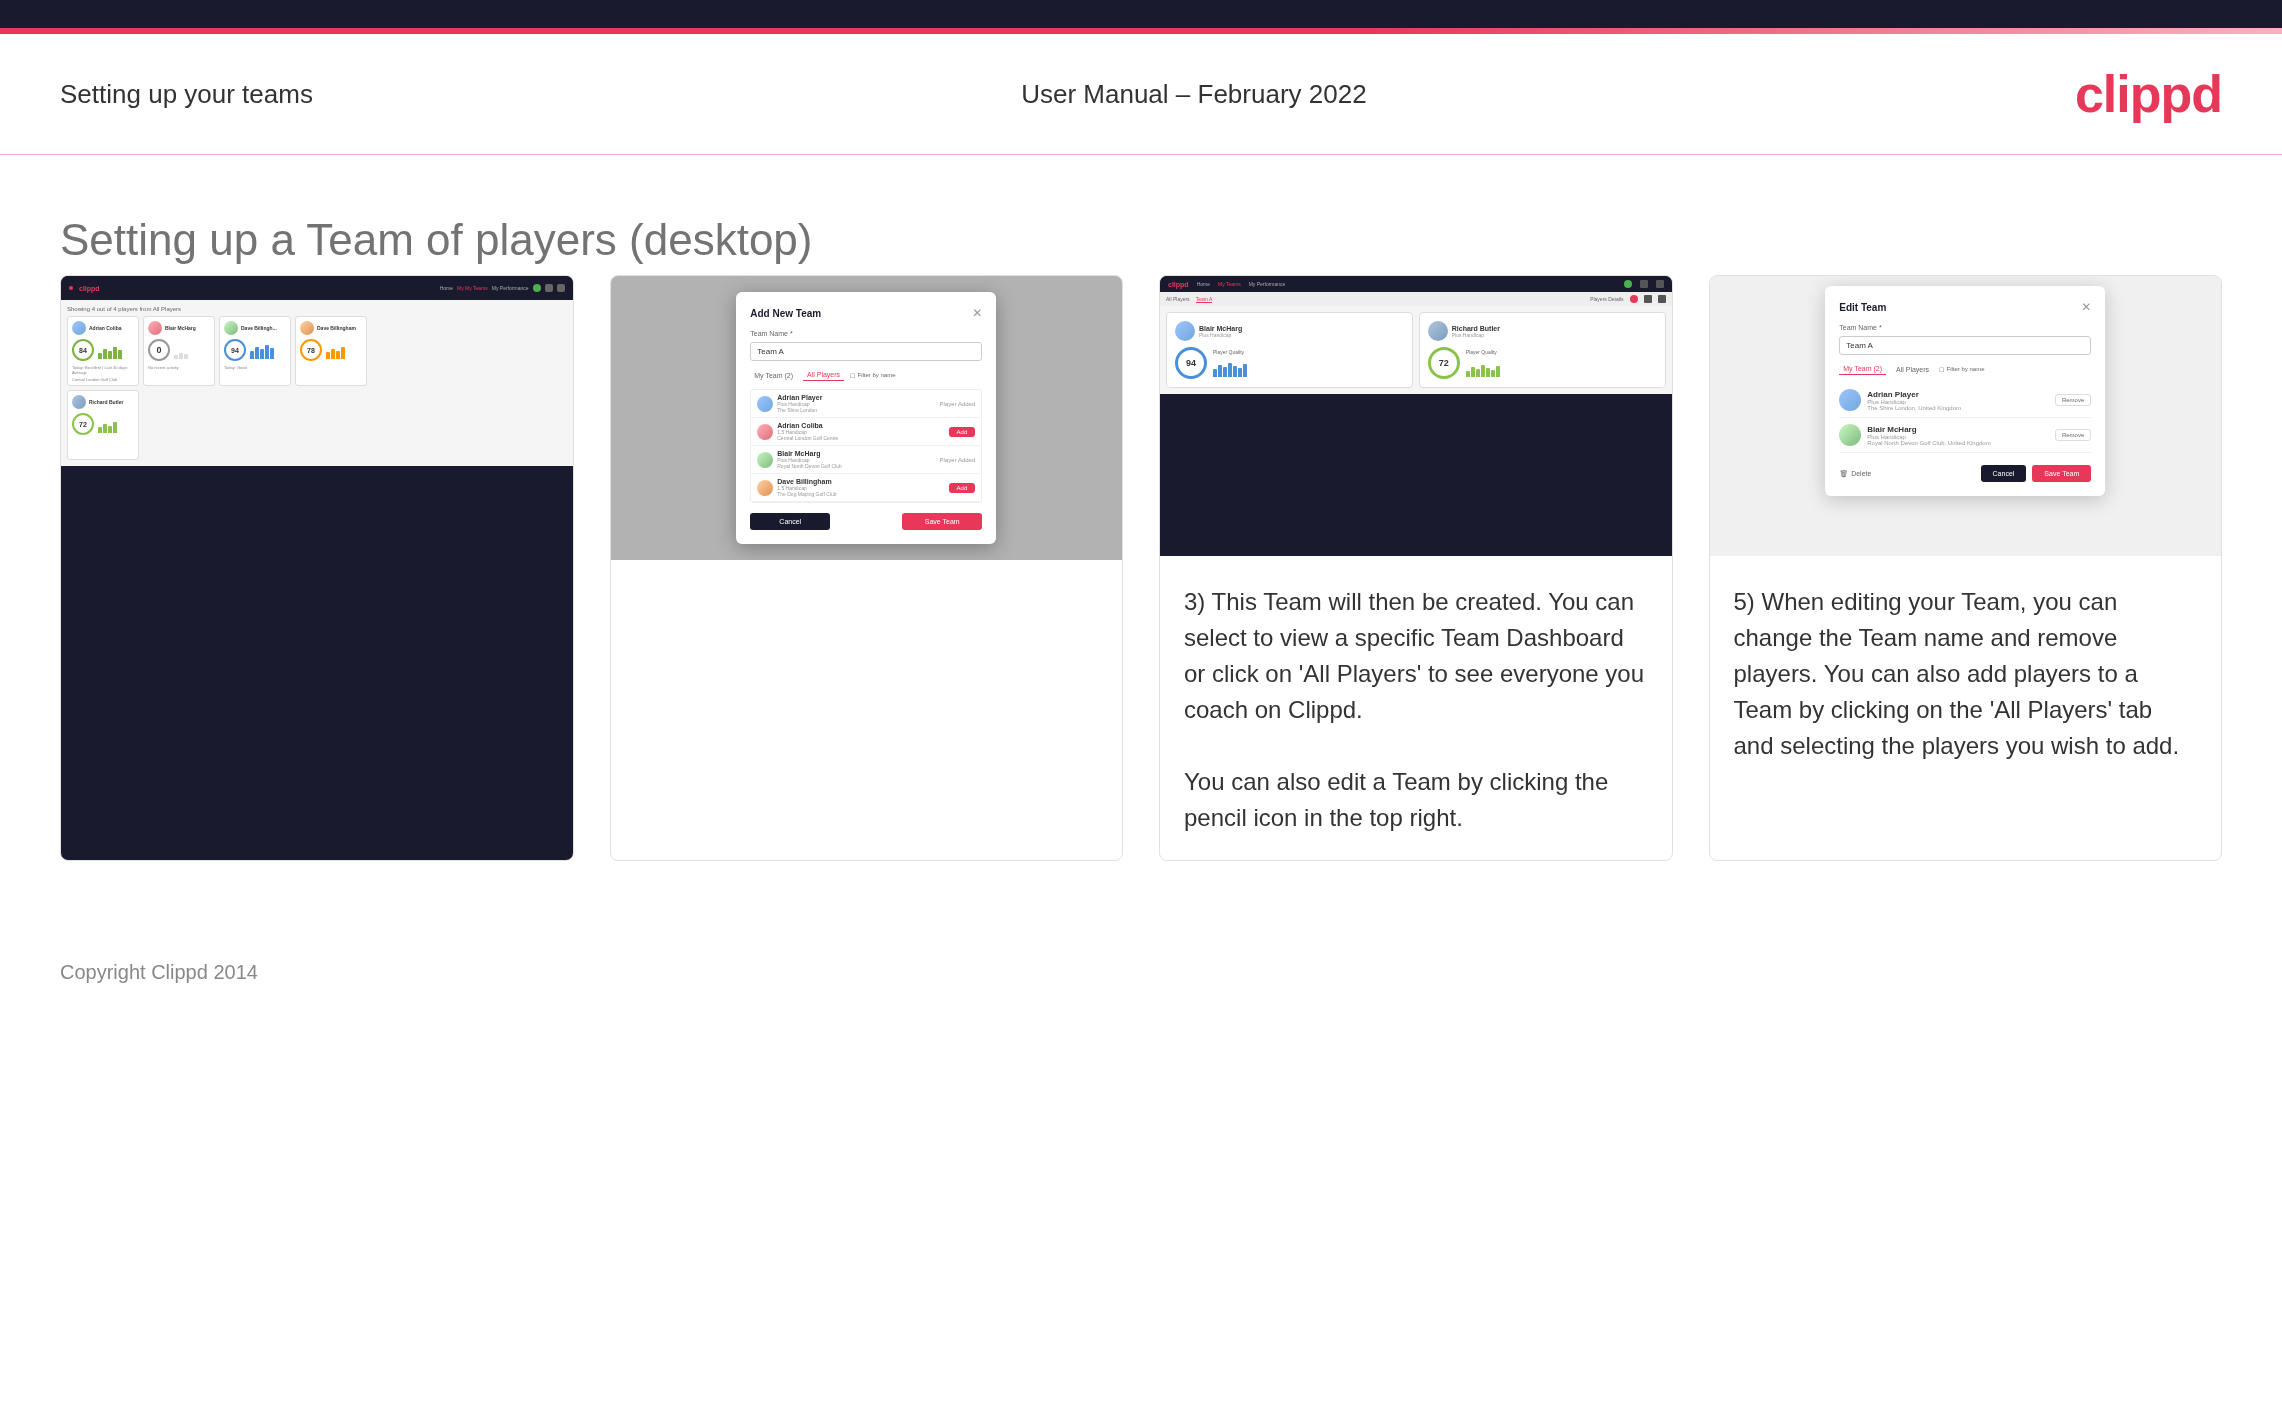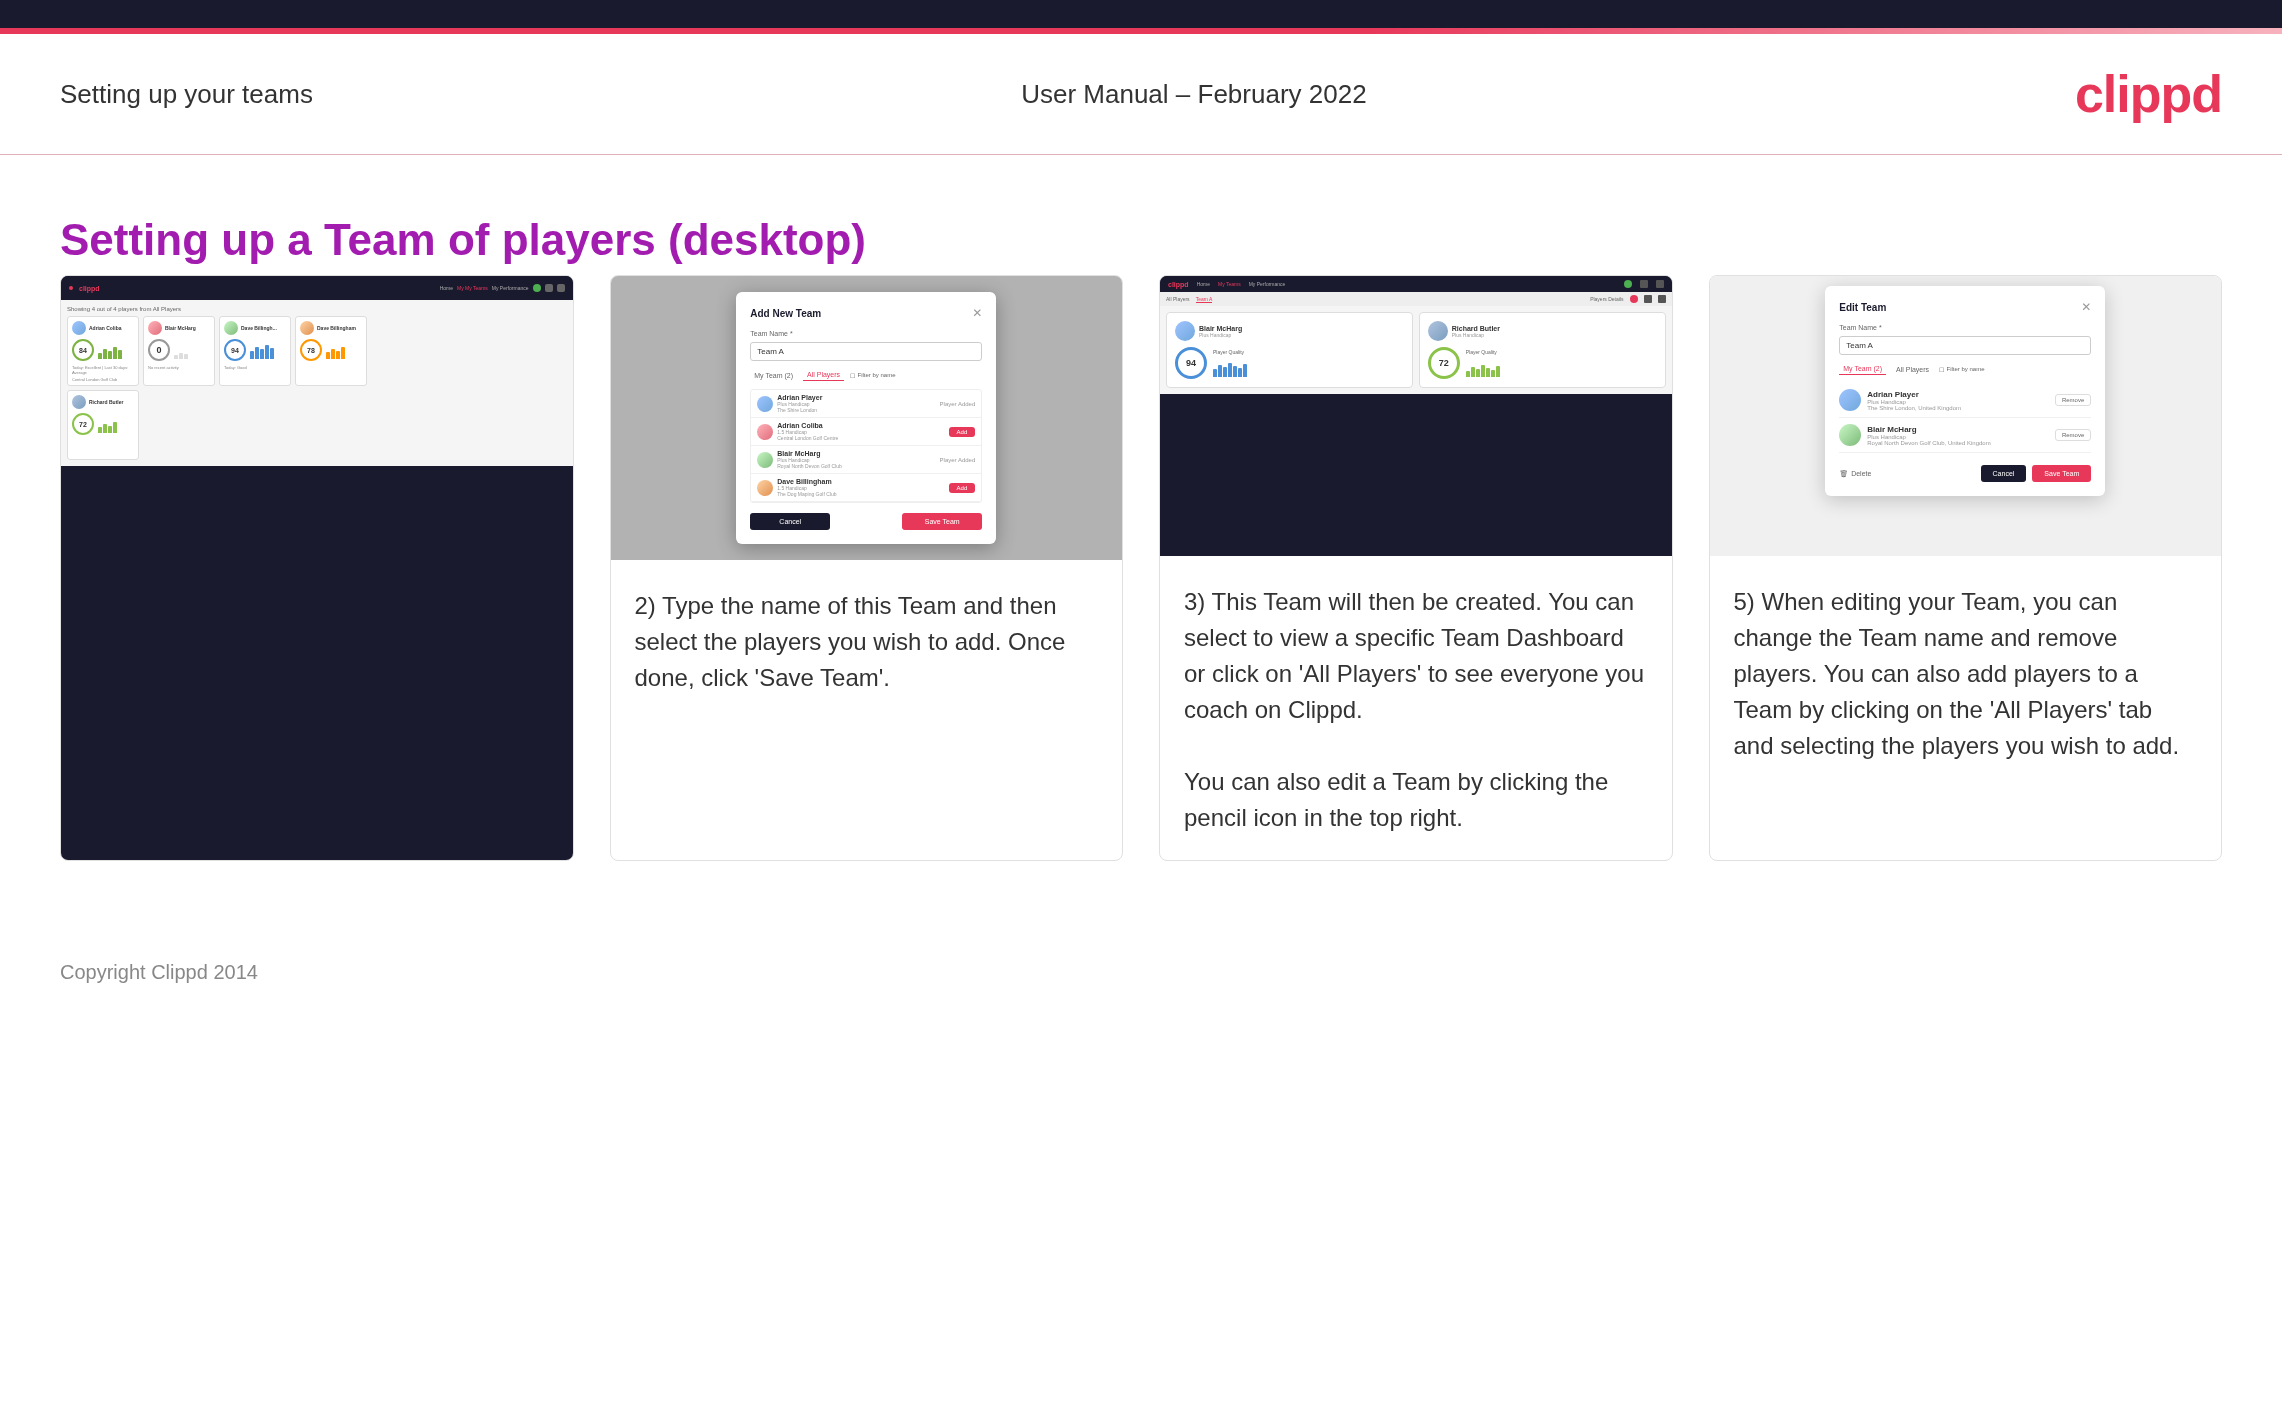--- a/index.html
+++ b/index.html
@@ -47,22 +47,22 @@
       color: #e8385a;
       letter-spacing: -1px;
     }
 
     .main-content {
       padding: 60px 60px 40px 60px;
     }
 
     .page-title {
       font-size: 44px;
-      font-weight: 700;
-      color: #a21caf;
+      font-weight: 400;
+      color: #737373;
       margin-bottom: 10px;
     }
 
     .page-subtitle {
       font-size: 36px;
       color: #444;
       margin-bottom: 60px;
     }
 
     .cards-row {
@@ -650,23 +650,20 @@
                 <div class="modal-player-club">The Dog Maping Golf Club</div>
               </div>
               <button class="modal-add-btn">Add</button>
             </div>
           </div>
           <div class="modal-footer">
             <button class="modal-cancel-btn">Cancel</button>
             <button class="modal-save-btn">Save Team</button>
           </div>
         </div>
-      </div>
-      <div class="card-text">
-        <p class="card-description">2) Type the name of this Team and then select the players you wish to add.  Once done, click 'Save Team'.</p>
       </div>
     </div>
 
     <div class="card">
       <div class="card-screenshot ss3-bg" style="min-height:280px;">
         <div style="background:#1a1a2e;padding:4px 8px;display:flex;align-items:center;gap:8px;">
           <span style="font-size:7px;color:#e8385a;font-weight:700;">clippd</span>
           <span style="font-size:5px;color:#aaa;">Home</span>
           <span style="font-size:5px;color:#e8385a;">My Teams</span>
           <span style="font-size:5px;color:#aaa;">My Performance</span>

